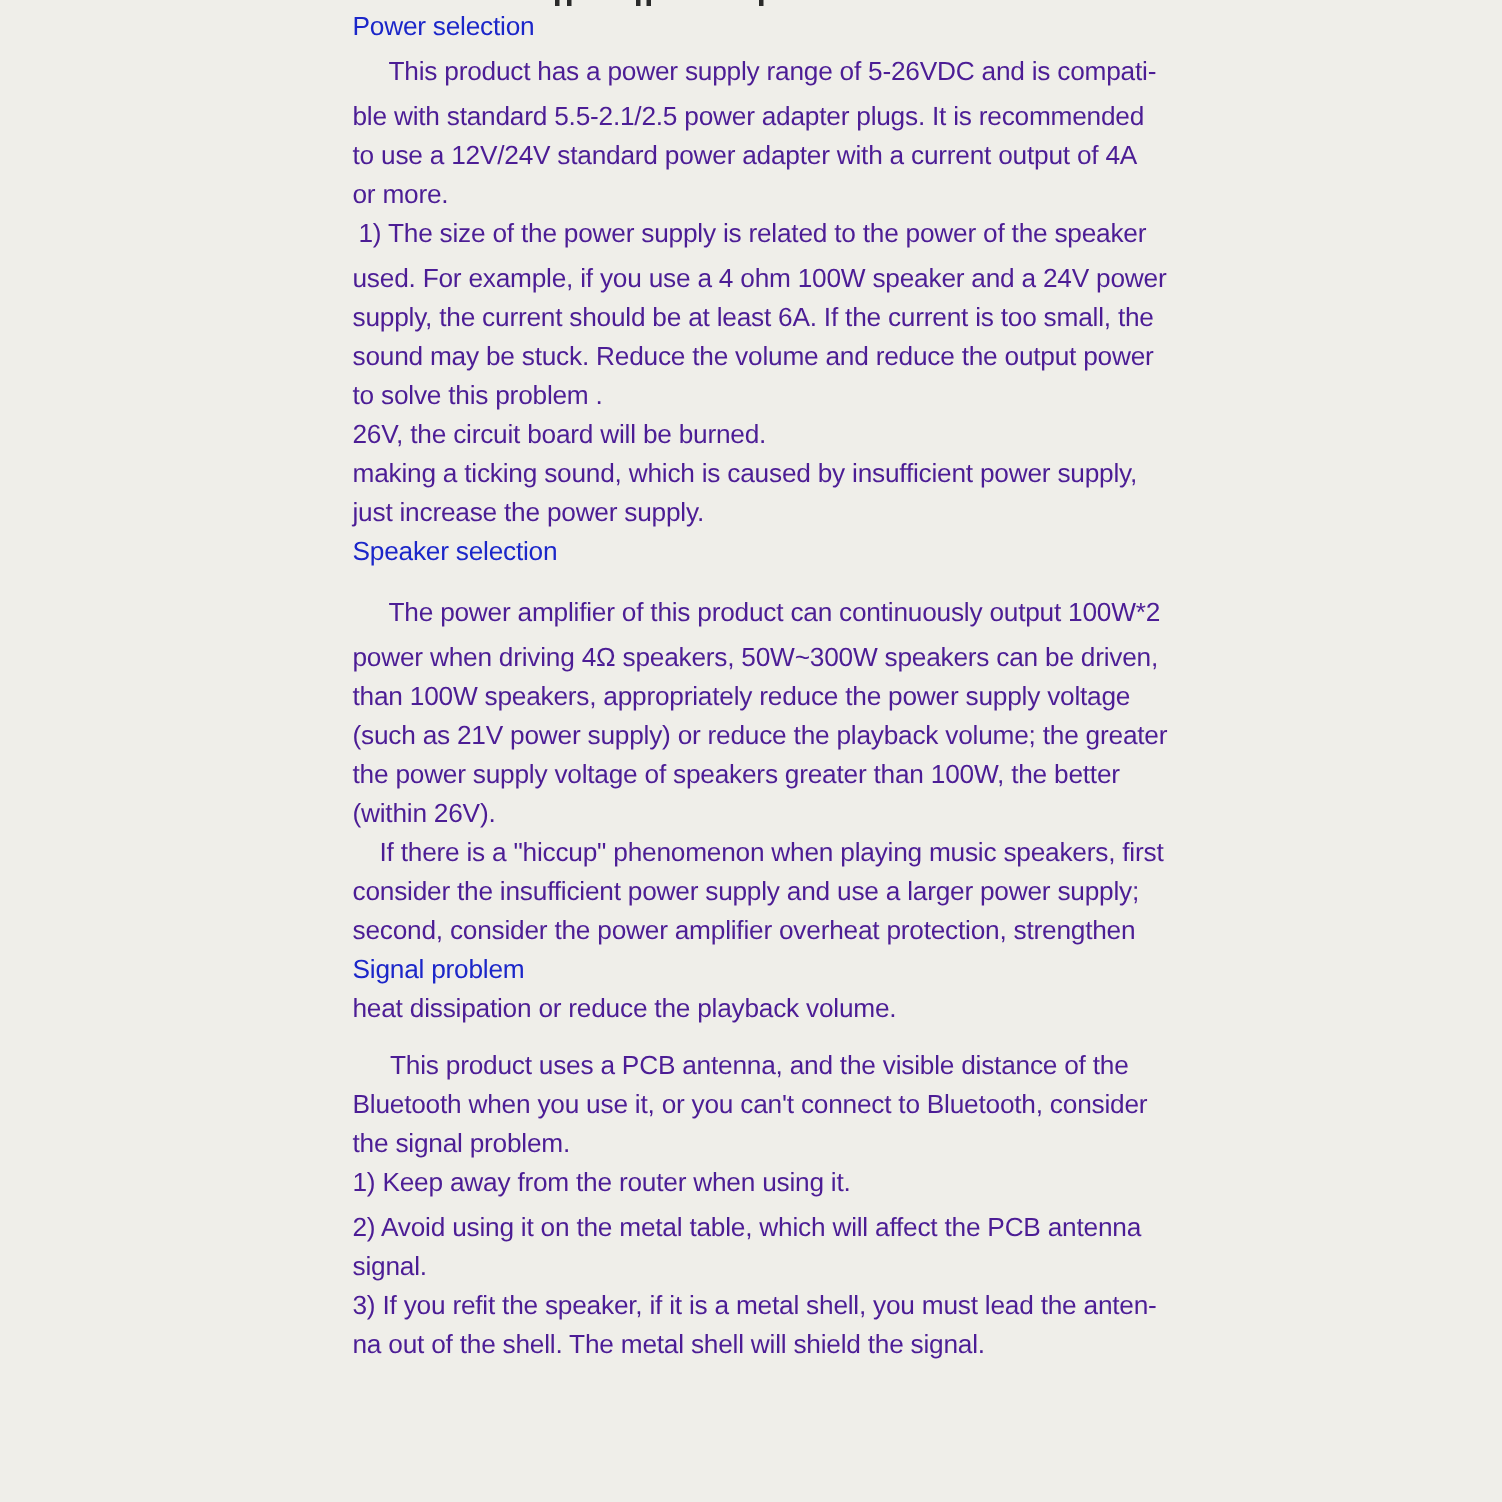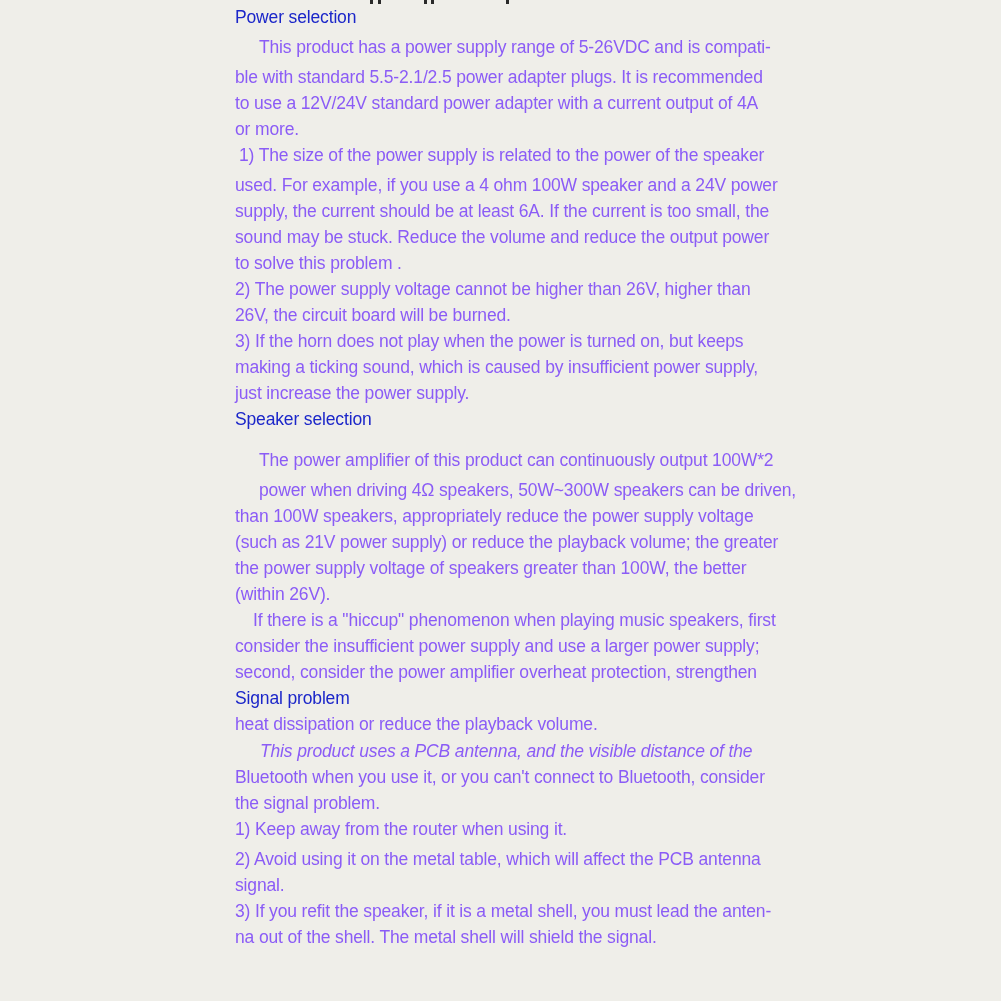--- a/index.html
+++ b/index.html
@@ -24,21 +24,21 @@
     top: 4px;
     left: 235px;
     width: 560px;
   }
   .line {
     height: 26px;
     line-height: 26px;
     font-size: 17.5px;
     letter-spacing: -0.15px;
     white-space: nowrap;
-    color: #8b5cf6;
+    color: #4c1d95;
   }
   .line.heading {
     color: #1b26c9;
     font-weight: 500;
   }
   
   .clip-mark {
     position: absolute;
     top: 0;
     width: 3px;
@@ -61,38 +61,36 @@
       <div class="line heading">Power selection</div>
       <div class="line" style="padding-left: 24px; margin-top: 4px;">This product has a power supply range of 5-26VDC and is compati-</div>
       <div class="line" style="margin-top: 4px;">ble with standard 5.5-2.1/2.5 power adapter plugs. It is recommended</div>
       <div class="line">to use a 12V/24V standard power adapter with a current output of 4A</div>
       <div class="line">or more.</div>
       <div class="line" style="padding-left: 4px;">1) The size of the power supply is related to the power of the speaker</div>
       <div class="line" style="margin-top: 4px;">used. For example, if you use a 4 ohm 100W speaker and a 24V power</div>
       <div class="line">supply, the current should be at least 6A. If the current is too small, the</div>
       <div class="line">sound may be stuck. Reduce the volume and reduce the output power</div>
       <div class="line">to solve this problem .</div>
-      <div class="line">2) The power supply voltage cannot be higher than 26V, higher than</div>
       <div class="line">26V, the circuit board will be burned.</div>
-      <div class="line">3) If the horn does not play when the power is turned on, but keeps</div>
       <div class="line">making a ticking sound, which is caused by insufficient power supply,</div>
       <div class="line">just increase the power supply.</div>
       <div class="line heading">Speaker selection</div>
       <div class="line" style="padding-left: 24px; margin-top: 15px;">The power amplifier of this product can continuously output 100W*2</div>
-      <div class="line" style="margin-top: 4px; margin-left: 24px;">power when driving 4Ω speakers, 50W~300W speakers can be driven,</div>
+      <div class="line" style="margin-top: 4px;">power when driving 4Ω speakers, 50W~300W speakers can be driven,</div>
       <div class="line">than 100W speakers, appropriately reduce the power supply voltage</div>
       <div class="line">(such as 21V power supply) or reduce the playback volume; the greater</div>
       <div class="line">the power supply voltage of speakers greater than 100W, the better</div>
       <div class="line">(within 26V).</div>
       <div class="line" style="padding-left: 18px;">If there is a "hiccup" phenomenon when playing music speakers, first</div>
       <div class="line">consider the insufficient power supply and use a larger power supply;</div>
       <div class="line">second, consider the power amplifier overheat protection, strengthen</div>
       <div class="line heading">Signal problem</div>
       <div class="line">heat dissipation or reduce the playback volume.</div>
-      <div class="line" style="padding-left: 25px; margin-top: 1px; font-style: italic;">This product uses a PCB antenna, and the visible distance of the</div>
+      <div class="line" style="padding-left: 25px; margin-top: 12px;">This product uses a PCB antenna, and the visible distance of the</div>
       <div class="line">Bluetooth when you use it, or you can't connect to Bluetooth, consider</div>
       <div class="line">the signal problem.</div>
       <div class="line">1) Keep away from the router when using it.</div>
       <div class="line" style="margin-top: 4px;">2) Avoid using it on the metal table, which will affect the PCB antenna</div>
       <div class="line">signal.</div>
       <div class="line">3) If you refit the speaker, if it is a metal shell, you must lead the anten-</div>
       <div class="line">na out of the shell. The metal shell will shield the signal.</div>
     </div>
 </div>
 

